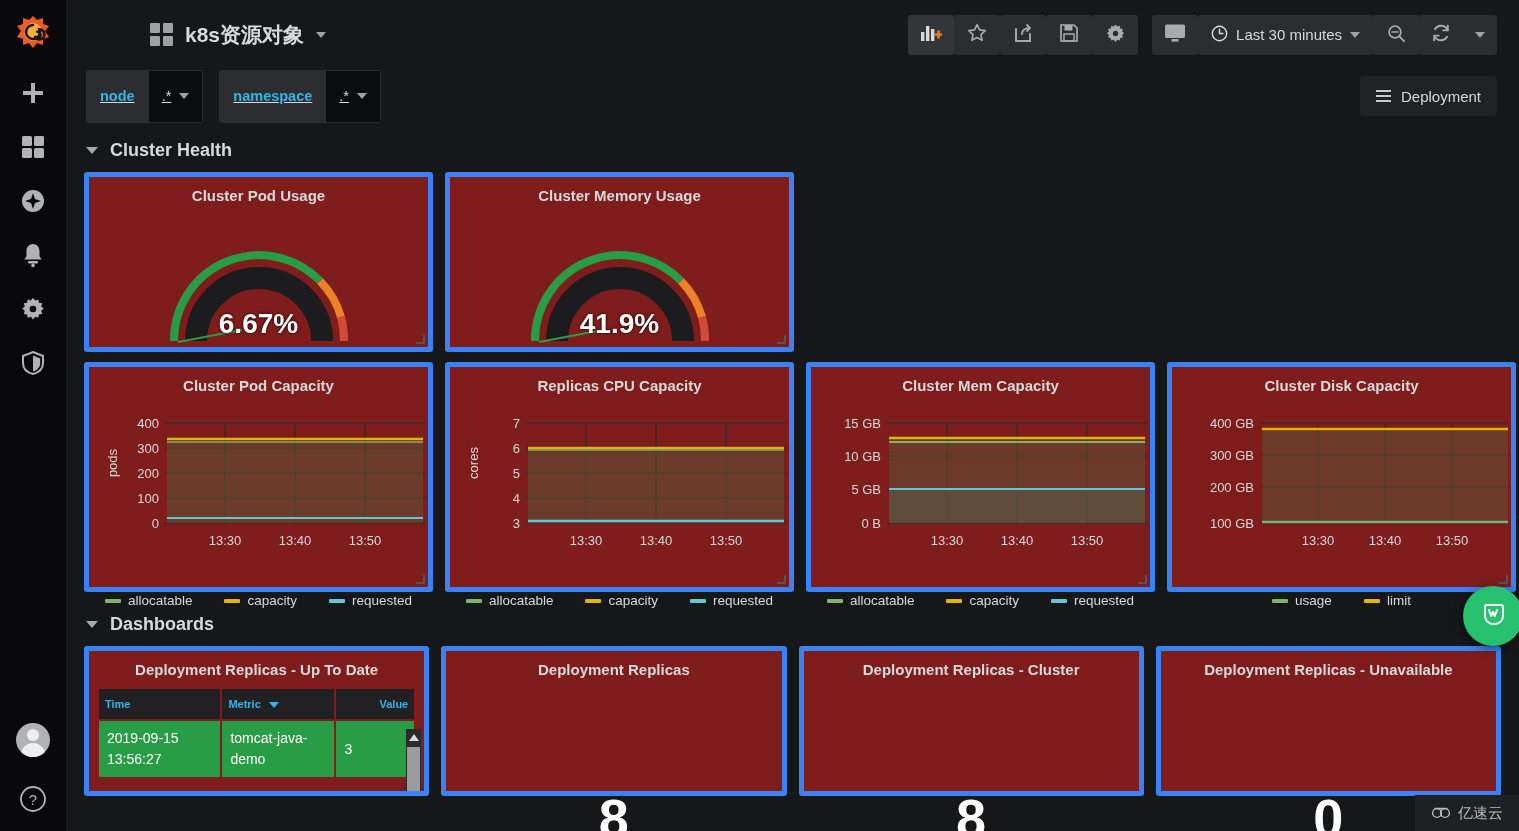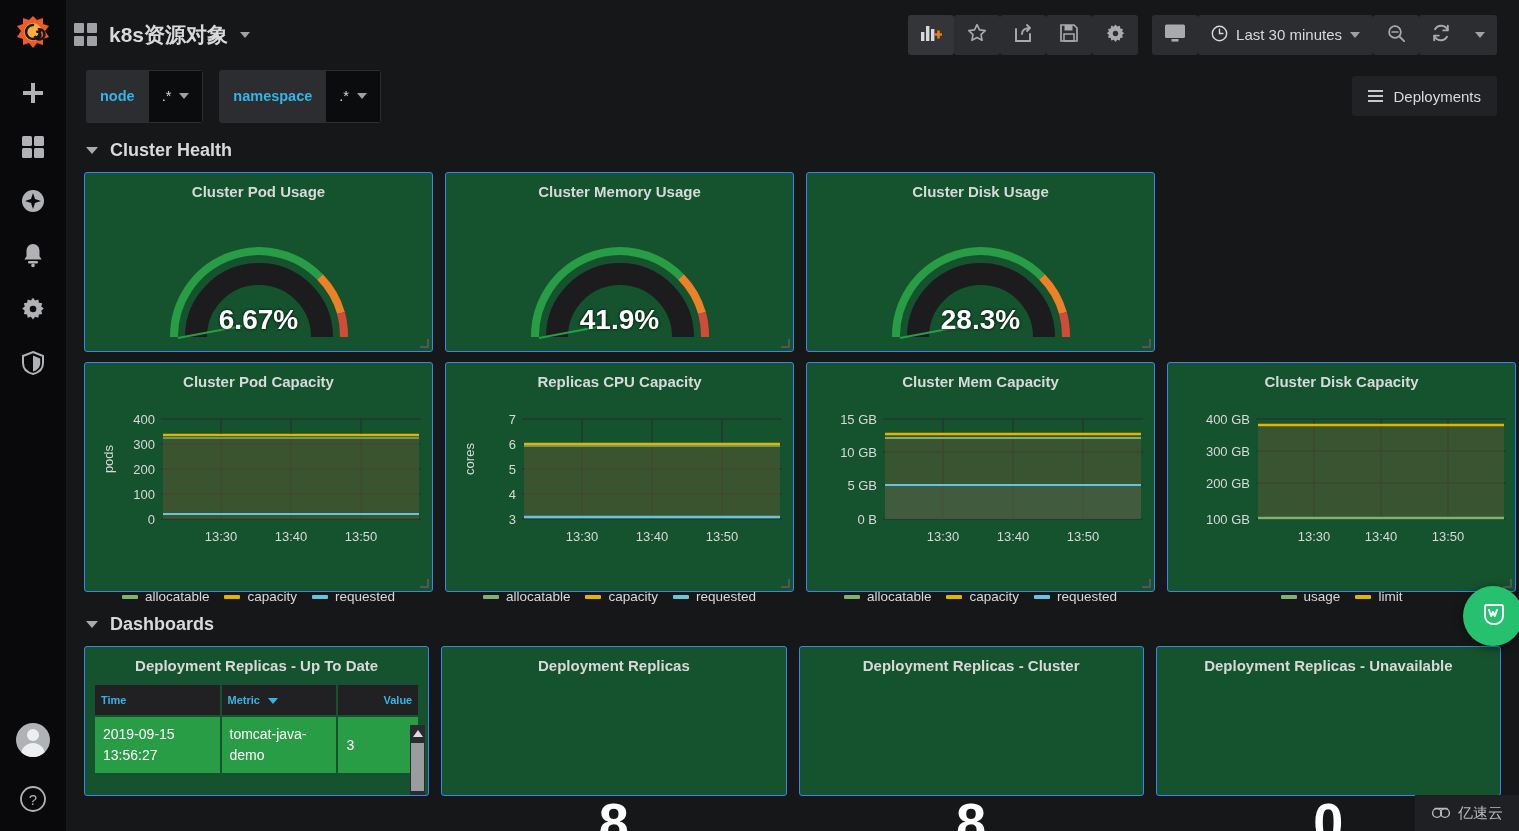--- a/index.html
+++ b/index.html
@@ -49,21 +49,22 @@
   #main {
     position: absolute; left: 66px; top: 0;
     width: 1453px; height: 831px;
     background: #161719;
     overflow: hidden;
   }
 
   
   #navbar {
     height: 69px; display: flex; align-items: center;
-    padding: 0 22px 0 8px;
+    padding: 0 22px 0 36px;
+    margin-left: 48px;
   }
   #dash-title-group { display: flex; align-items: center; gap: 12px; cursor: pointer; }
   #dash-title {
     font-size: 21px; font-weight: bold; color: #d8d9da; white-space: nowrap;
   }
   .grid-glyph { display: grid; grid-template-columns: 10px 10px; grid-template-rows: 10px 10px; gap: 3px; }
   .grid-glyph i { background: #9fa1a4; border-radius: 1px; display: block; }
   .caret-down {
     width: 0; height: 0;
     border-left: 5px solid transparent; border-right: 5px solid transparent;
@@ -85,21 +86,21 @@
   }
   #refresh-split { display: flex; }
   #refresh-split .tbtn { border-radius: 3px 0 0 3px; min-width: 44px; }
   #refresh-split .tbtn.arrow { border-radius: 0 3px 3px 0; min-width: 34px; padding: 0 8px; }
 
   
   #submenu {
     height: 54px; display: flex; align-items: center;
     padding: 0 22px 0 20px; gap: 16px;
   }
-  .var-group { display: flex; align-items: stretch; height: 53px; border-radius: 3px; overflow: hidden; }
+  .var-group { display: flex; align-items: stretch; height: 53px; border-radius: 3px; overflow: hidden; text-decoration: underline; }
   .var-label {
     background: #2c2d30; color: #33b5e5; font-size: 14.5px; font-weight: bold;
     display: flex; align-items: center; padding: 0 14px;
   }
   .var-value {
     background: #0b0c0e; color: #d8d9da; font-size: 14.5px;
     display: flex; align-items: center; gap: 8px; padding: 0 13px;
     border: 1px solid #2c2d30; border-left: none; cursor: pointer;
   }
   #dashboards-btn {
@@ -120,22 +121,22 @@
   .chev-down {
     width: 0; height: 0;
     border-left: 6px solid transparent; border-right: 6px solid transparent;
     border-top: 7px solid #a8aaad;
   }
 
   .panel-row { display: flex; padding: 0 12px; gap: 0; }
   .panel-cell { padding: 5px 6px; }
 
   .panel {
-    background: #14532d;
-    border: 1px solid #3b82f6;
+    background: #7f1d1d;
+    border: 5px solid #3b82f6;
     border-radius: 3px;
     position: relative;
     height: 100%;
   }
   .panel-title {
     text-align: center; color: #d8d9da;
     font-size: 15px; font-weight: bold;
     padding-top: 10px; height: 32px;
     white-space: nowrap; overflow: hidden;
   }
@@ -150,21 +151,21 @@
   .gauge-body { display: flex; align-items: flex-start; justify-content: center; height: 148px; }
   .gauge-val {
     position: absolute; left: 50%; top: 131px; transform: translateX(-50%);
     font-size: 28px; font-weight: bold; color: #fff;
     text-shadow: 0 0 3px #000; white-space: nowrap;
   }
 
   
   .graph-body { position: relative; height: 192px; padding: 6px 10px 0 6px; }
   .legend {
-    display: flex; justify-content: center; gap: 15px;
+    display: flex; justify-content: center; gap: 32px;
     font-size: 13.5px; color: #d8d9da;
     margin-top: 2px;
   }
   .legend-item { display: flex; align-items: center; gap: 7px; cursor: pointer; }
   .legend-swatch { width: 16px; height: 4px; border-radius: 1px; display: block; }
 
   
   .tbl-wrap { padding: 4px 8px 0 8px; }
   table.gtable { width: 100%; border-collapse: separate; border-spacing: 2px; table-layout: fixed; }
   table.gtable th {
@@ -411,21 +412,21 @@
           <span>.*</span>
           <span class="caret-down"></span>
         </span>
       </div>
       <div id="dashboards-btn">
         <span class="hamburger">
             <i></i>
             <i></i>
             <i></i>
           </span>
-        <span>Deployments</span>
+        <span>Deployment</span>
       </div>
     </div>
 
     <div class="row-header">
       <span class="chev-down"></span>
       <span class="row-title">Cluster Health</span>
     </div>
 
     <div class="panel-row">
       <div class="panel-cell" style="width:361px;height:190px;">
@@ -456,36 +457,20 @@
               <path d="M207 108 A85 85 0 0 1 210 132" fill="none" stroke="#d44a3a" stroke-width="8"></path>
               <path d="M62 132 A63 63 0 0 1 188 132" fill="none" stroke="#1c1c1f" stroke-width="22"></path>
               <line x1="44" y1="133" x2="108" y2="121" stroke="#299c46" stroke-width="2.2"></line>
             </svg>
           </div>
           <div class="gauge-val">41.9%</div>
           <div class="resize-handle"></div>
         </div>
       </div>
 
-      <div class="panel-cell" style="width:361px;height:190px;">
-        <div class="panel">
-          <div class="panel-title">Cluster Disk Usage</div>
-          <div class="gauge-body">
-            <svg width="250" height="148" viewBox="0 0 250 148">
-              <path d="M40 132 A85 85 0 0 1 186 72" fill="none" stroke="#299c46" stroke-width="8"></path>
-              <path d="M186 72 A85 85 0 0 1 207 108" fill="none" stroke="#ed8128" stroke-width="8"></path>
-              <path d="M207 108 A85 85 0 0 1 210 132" fill="none" stroke="#d44a3a" stroke-width="8"></path>
-              <path d="M62 132 A63 63 0 0 1 188 132" fill="none" stroke="#1c1c1f" stroke-width="22"></path>
-              <line x1="44" y1="133" x2="108" y2="121" stroke="#299c46" stroke-width="2.2"></line>
-            </svg>
-          </div>
-          <div class="gauge-val">28.3%</div>
-          <div class="resize-handle"></div>
-        </div>
-      </div>
     </div>
 
     <div class="panel-row">
 
       <div class="panel-cell" style="width:361px;height:240px;">
         <div class="panel">
           <div class="panel-title">Cluster Pod Capacity</div>
           <div class="graph-body">
             <svg width="340" height="160" viewBox="0 0 340 160">
               <text x="22" y="58" transform="rotate(-90 22 58)" fill="#d8d9da" font-size="13" text-anchor="middle" font-family="Liberation Sans, sans-serif">pods</text>

